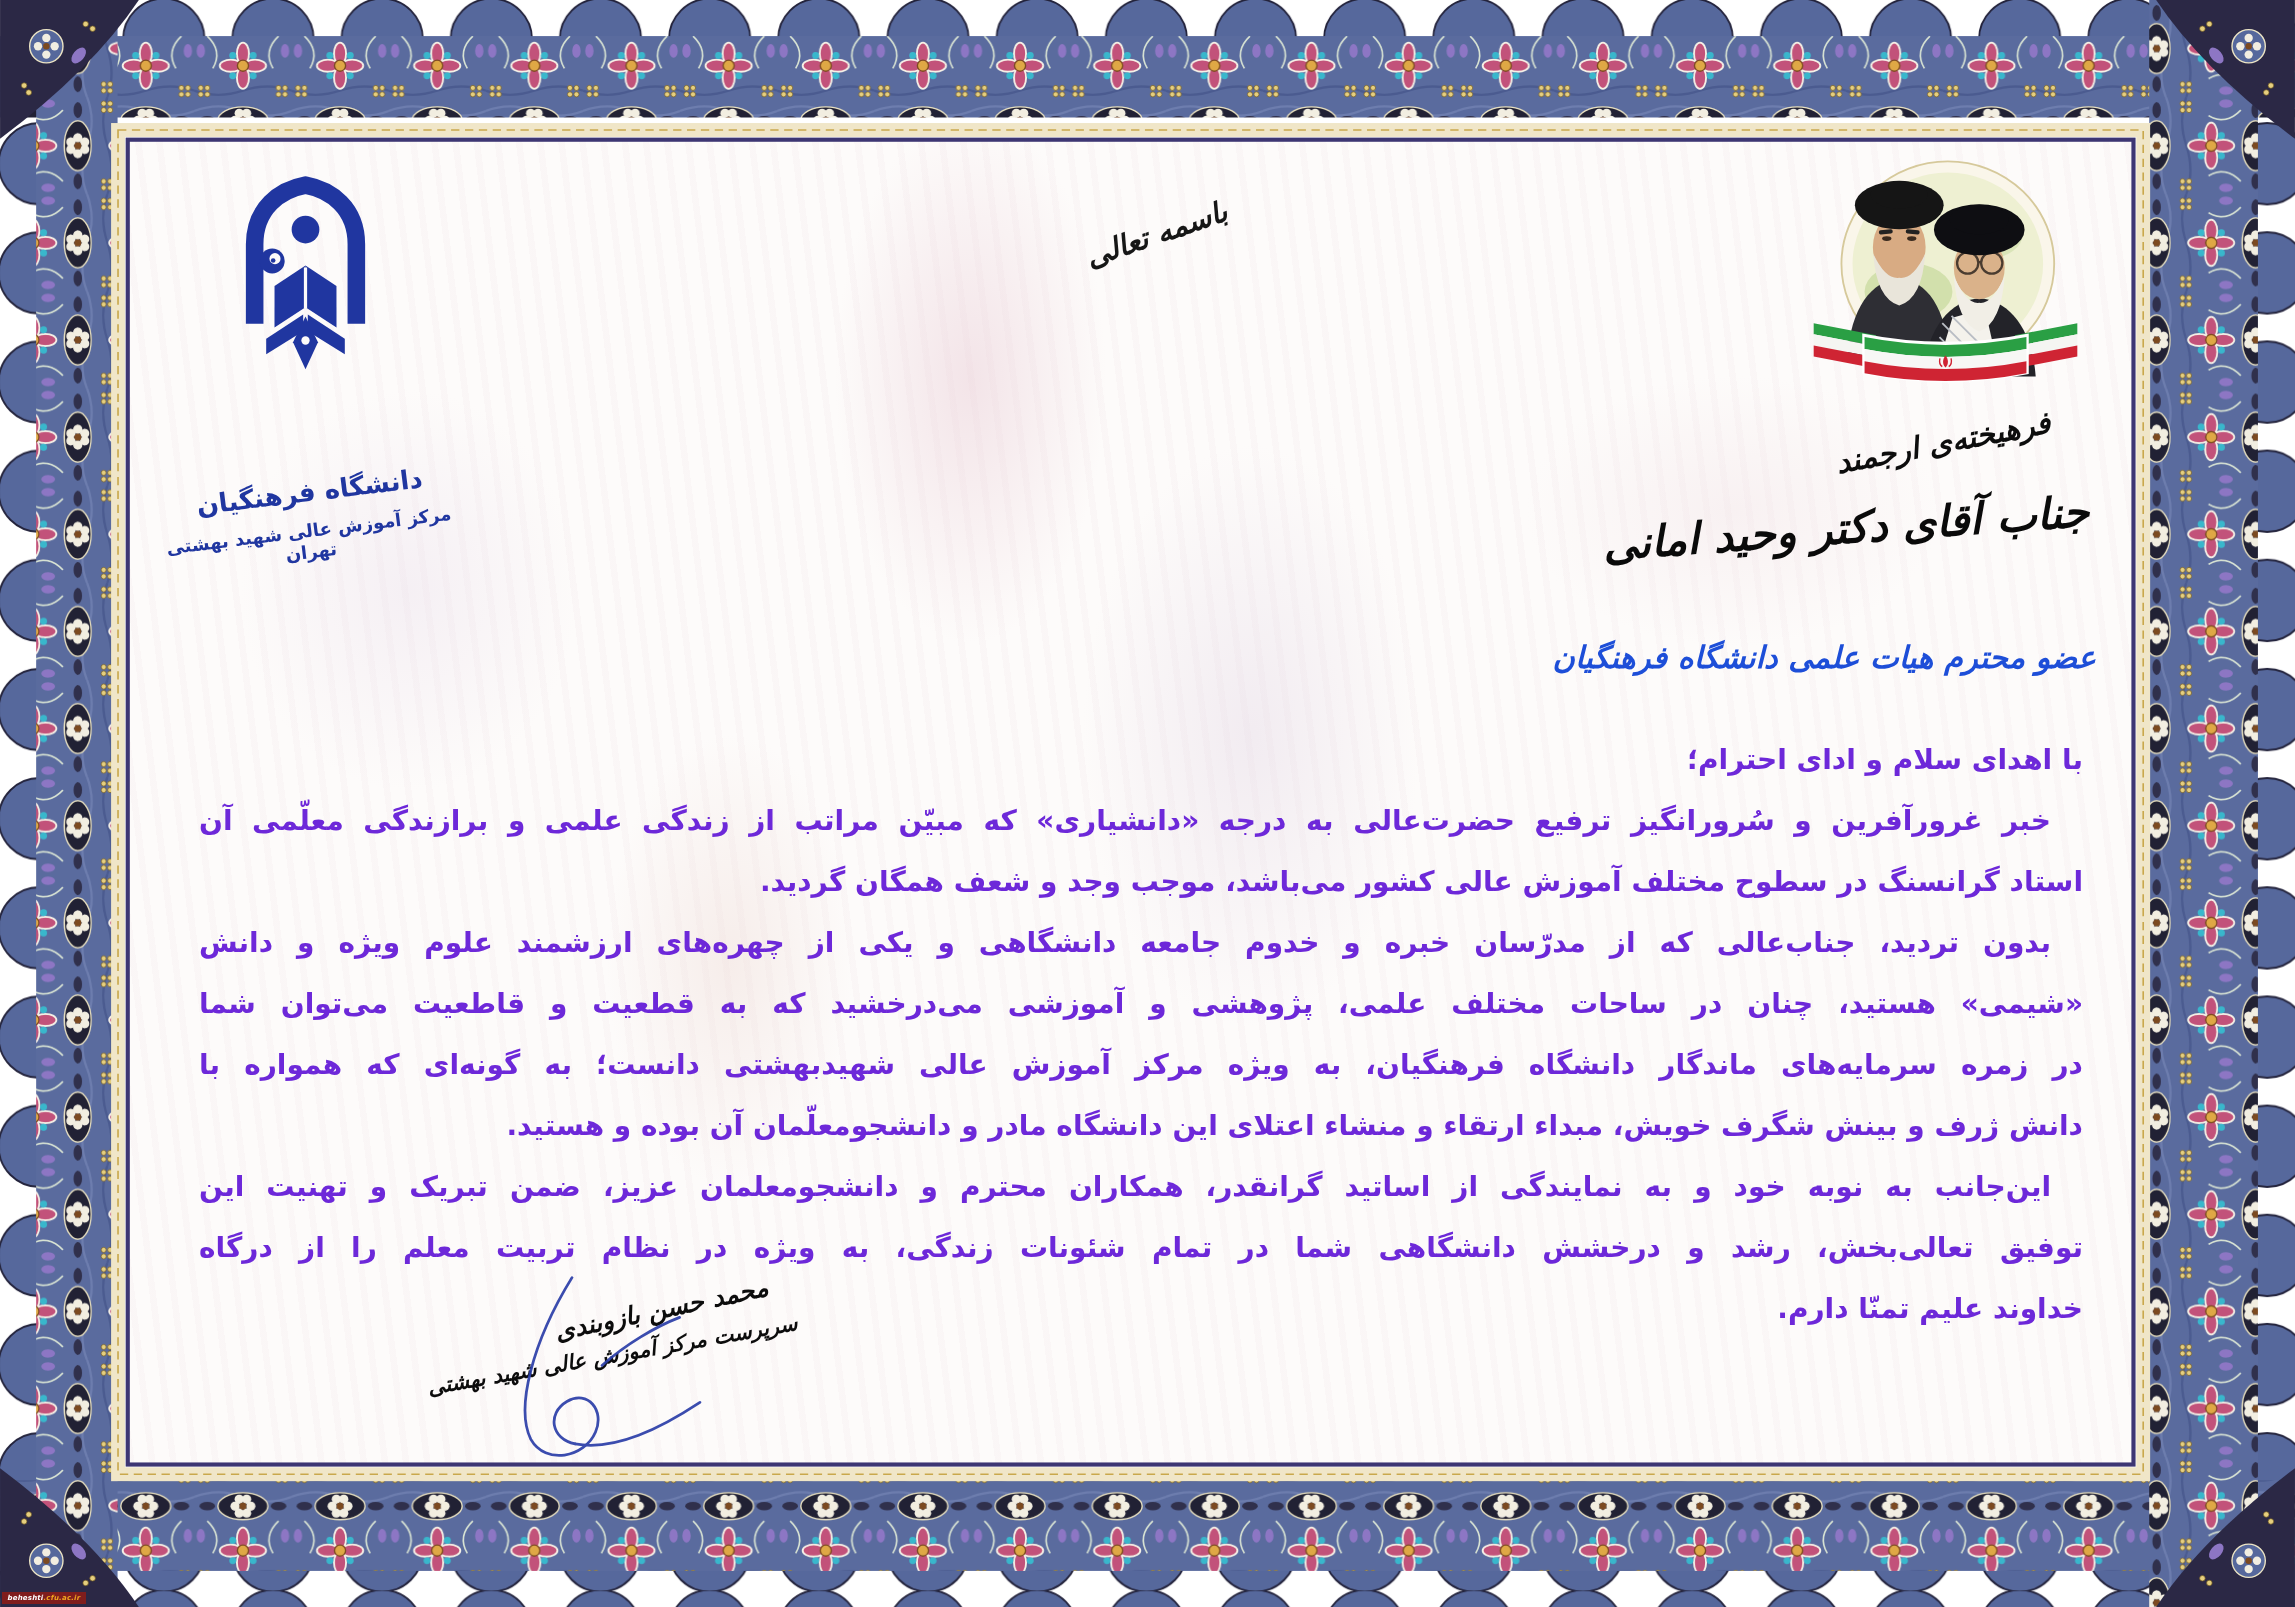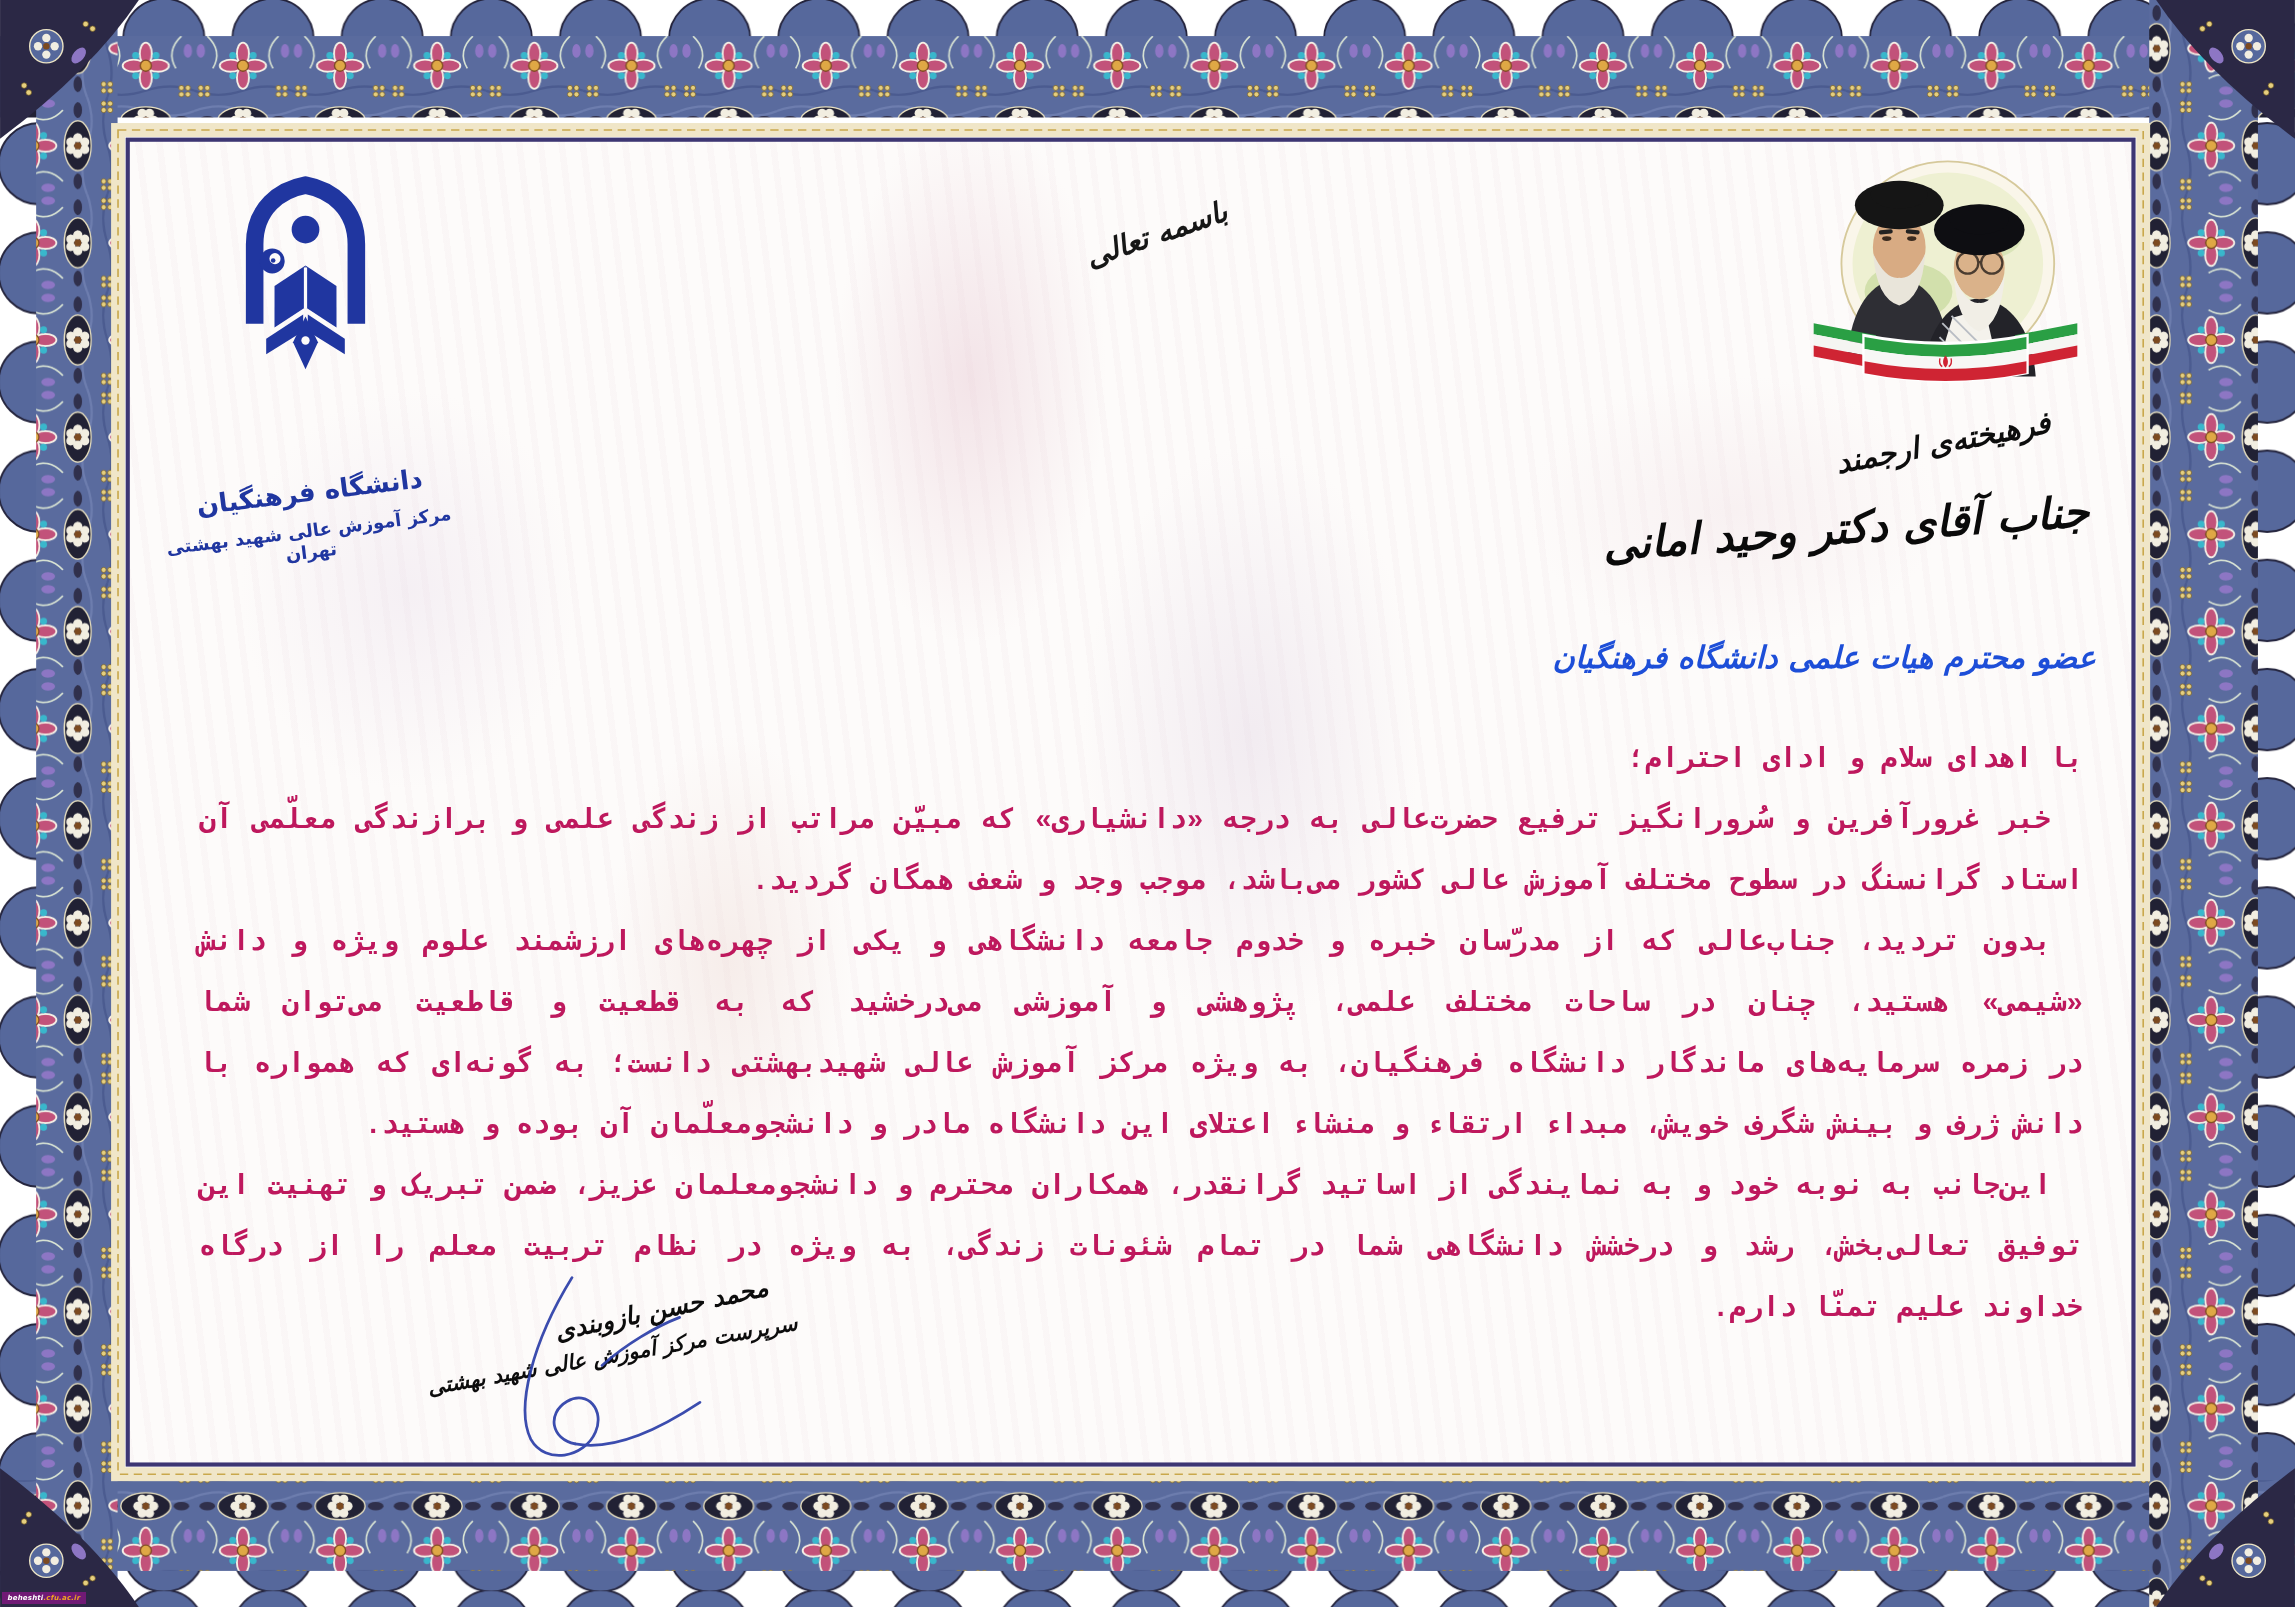--- a/index.html
+++ b/index.html
@@ -34,35 +34,35 @@
 
   .leaders-svg{left:1795px;top:153px;width:301px;height:259px;}
 
   .honorific{left:1744px;top:425px;width:398px;font-size:30px;font-weight:bold;font-style:italic;
     transform:rotate(-11deg);text-align:center;color:#0d0d0d;}
   .recipient-name{left:1550px;top:503px;width:592px;font-size:43px;font-weight:bold;font-style:italic;
     transform:rotate(-4deg);text-align:center;color:#0a0a0a;white-space:nowrap;}
   .recipient-role{left:1448px;top:640px;width:648px;font-size:30.5px;font-weight:bold;
     color:#1d4ed8;font-style:italic;}
 
-  .letter-body{left:199px;top:729px;width:1884px;font-size:28px;font-weight:bold;color:#be185d;
-    line-height:61px;letter-spacing:-0.2px;font-family:Liberation Mono, monospace;}
+  .letter-body{left:199px;top:729px;width:1884px;font-size:28px;font-weight:bold;color:#6d28d9;
+    line-height:61px;letter-spacing:-0.2px;}
   .letter-body > div{width:100%;}
   .jline{text-align:justify;text-align-last:justify;margin-left:36px;}
   .lline{text-align:justify;text-align-last:right;}
   .rline{text-align:right;text-align-last:right;}
   .pstart{padding-right:32px;}
 
   .sig-name{left:532px;top:1295px;width:259px;font-size:25px;font-weight:bold;font-style:italic;
     transform:rotate(-12deg);text-align:center;color:#0c0c0c;white-space:nowrap;}
   .sig-title{left:430px;top:1343px;width:370px;font-size:21px;font-weight:bold;font-style:italic;
     transform:rotate(-10deg);text-align:center;color:#0c0c0c;white-space:nowrap;}
   .sig-svg{left:440px;top:1249px;width:324px;height:231px;}
 
-  .watermark{left:1.9px;top:1592px;background:#701a75;color:#ffffff;padding:1.9px 5.6px;
+  .watermark{left:1.9px;top:1592px;background:#7f1d1d;color:#ffffff;padding:1.9px 5.6px;
     font-size:7px;font-weight:bold;font-style:italic;letter-spacing:0.2px;}
   .watermark .wm-suffix{color:#f2a71f;}
 </style>
 </head>
 <body>
 
 <div class="page">
 
   <div class="content-bg"></div>
 

